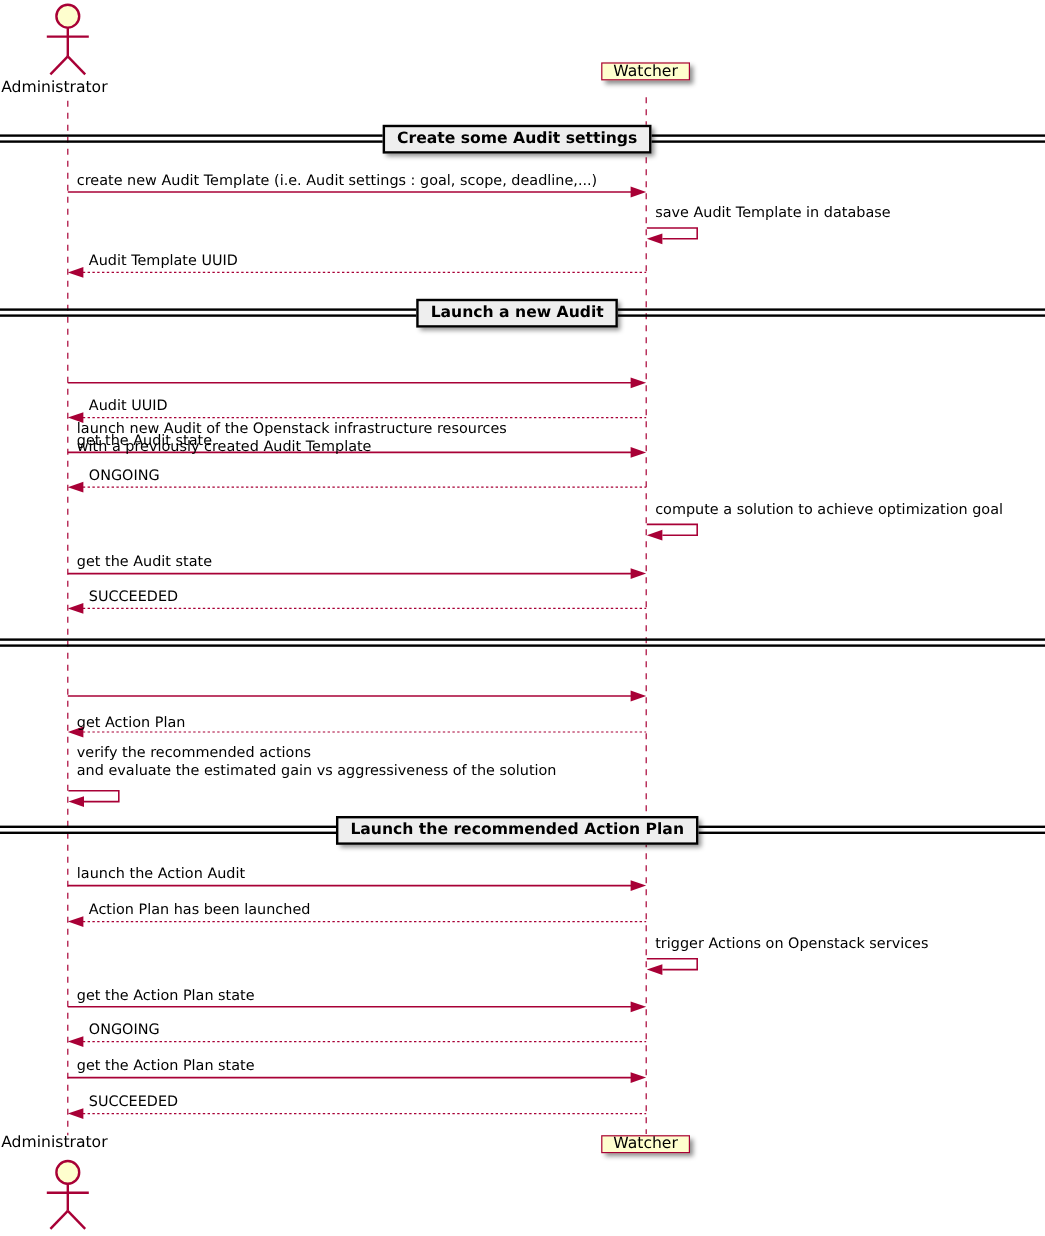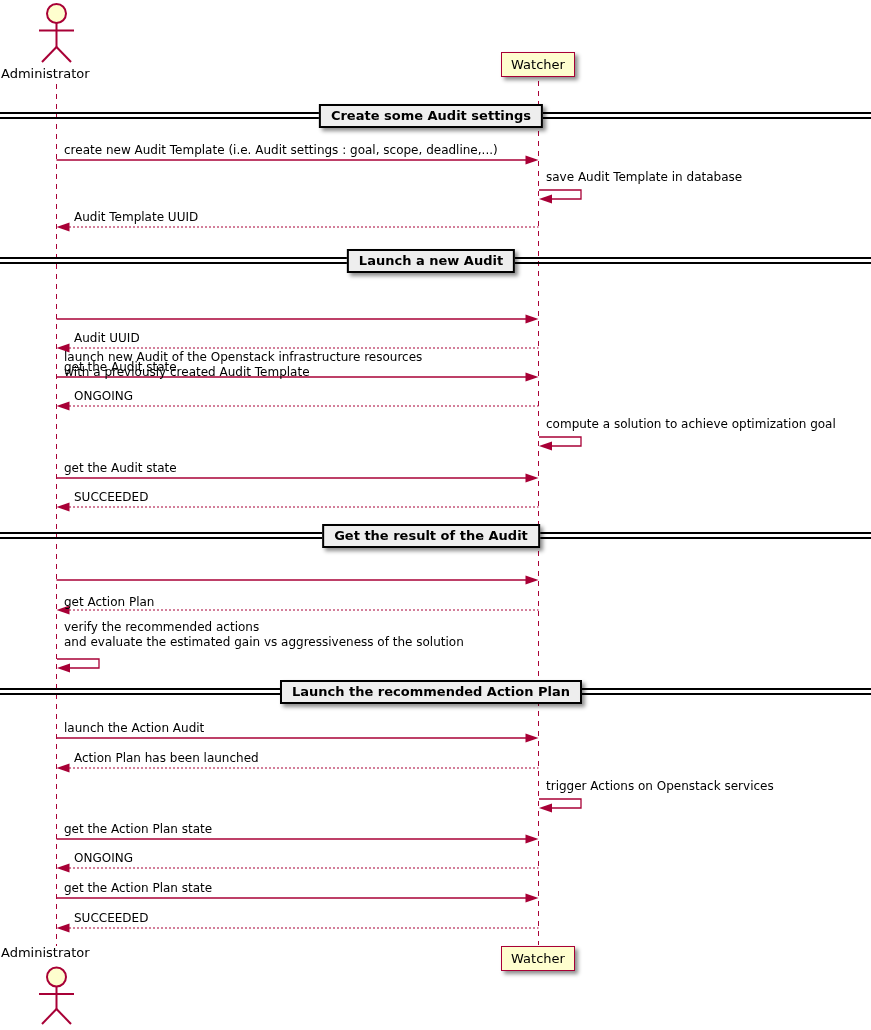--- a/index.html
+++ b/index.html
@@ -5,21 +5,21 @@
   html,body{margin:0;padding:0;background:#fff;}
   #diagram{position:relative;width:871px;height:1030px;background:#fff;overflow:hidden;
            font-family:"DejaVu Sans",sans-serif;}
   #strokes{position:absolute;left:0;top:0;}
   .msg-label{position:absolute;font-size:12px;line-height:15px;color:#000;
              white-space:pre-line;}
   .divider-box{position:absolute;left:431px;transform:translateX(-50%);
                background:#EEEEEE;border:2px solid #000;padding:2px 10px 3px 10px;
                font-size:13px;font-weight:bold;color:#000;white-space:nowrap;
                box-shadow:3px 3px 4px rgba(0,0,0,0.45);}
-  .participant-box{position:absolute;width:74px;height:25px;box-sizing:border-box;
+  .participant-box{position:absolute;width:74px;height:15px;box-sizing:border-box;
                    background:#FEFECE;border:1.5px solid #A80036;
                    display:flex;align-items:center;justify-content:center;
                    font-size:13px;color:#000;box-shadow:3px 3px 4px rgba(0,0,0,0.45);}
   .actor-label{position:absolute;width:110px;text-align:left;font-size:13px;color:#000;}
 </style>
 </head>
 <body>
 
 <div id="diagram">
 
@@ -163,21 +163,20 @@
   </svg>
 
   <div class="actor-label" style="left:1px;top:66px;">Administrator</div>
   <div class="actor-label" style="left:1px;top:945px;">Administrator</div>
 
   <div class="participant-box" style="left:501px;top:52px;">Watcher</div>
   <div class="participant-box" style="left:501px;top:946px;">Watcher</div>
 
   <div class="divider-box" style="top:104px;">Create some Audit settings</div>
   <div class="divider-box" style="top:249px;">Launch a new Audit</div>
-  <div class="divider-box" style="top:524px;">Get the result of the Audit</div>
   <div class="divider-box" style="top:680px;">Launch the recommended Action Plan</div>
 
   <div class="msg-label" style="left:64px;top:143px;">create new Audit Template (i.e. Audit settings : goal, scope, deadline,...)</div>
   <div class="msg-label" style="left:546px;top:170px;">save Audit Template in database</div>
   <div class="msg-label" style="left:74px;top:210px;">Audit Template UUID</div>
   <div class="msg-label" style="left:64px;top:304px;margin-top:46px;">launch new Audit of the Openstack infrastructure resources
 with a previously created Audit Template</div>
   <div class="msg-label" style="left:74px;top:331px;">Audit UUID</div>
   <div class="msg-label" style="left:64px;top:360px;">get the Audit state</div>
   <div class="msg-label" style="left:74px;top:389px;">ONGOING</div>

